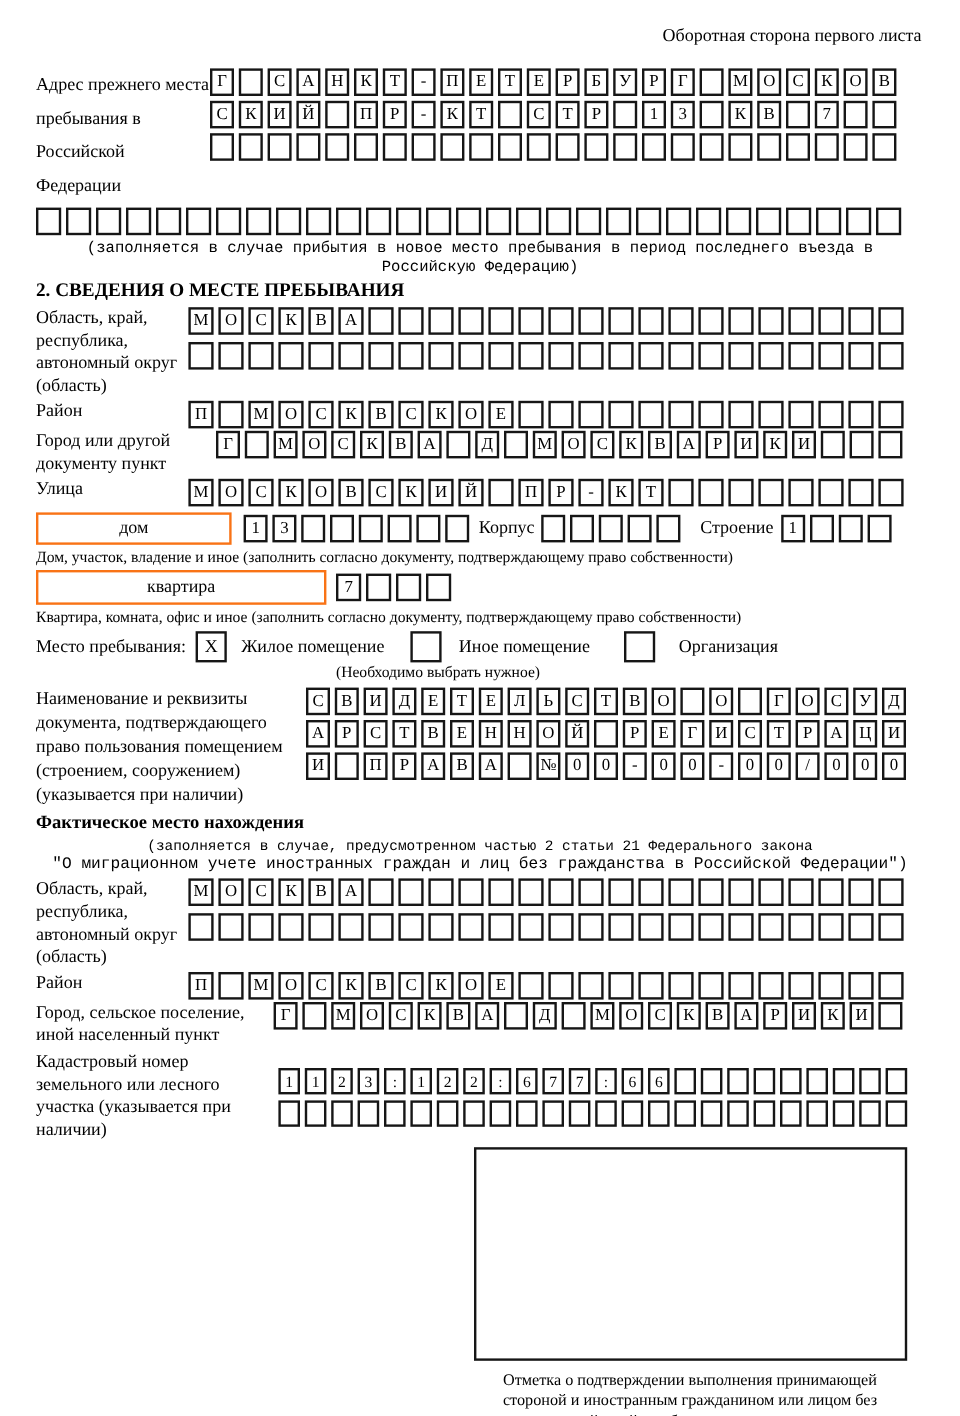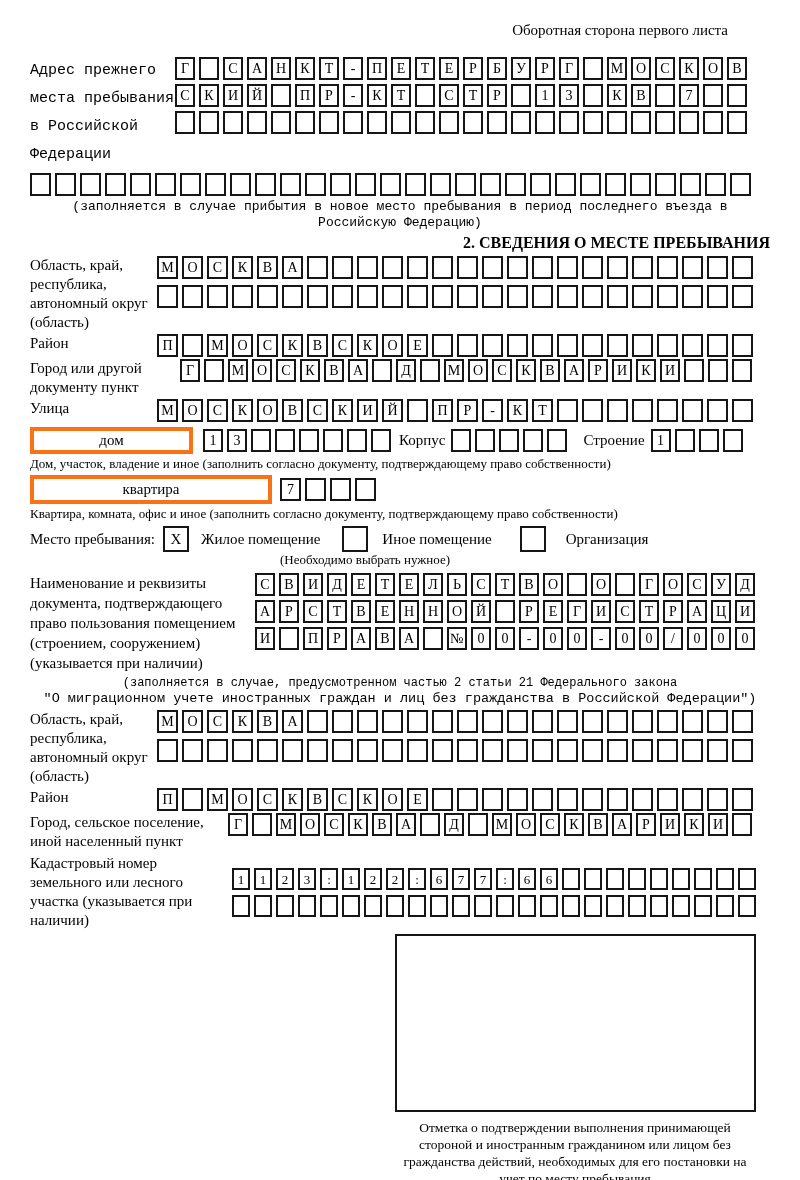--- a/index.html
+++ b/index.html
@@ -1,37 +1,37 @@
 <!DOCTYPE html>
 <html><head>
 <meta charset="utf-8">
 <style>
   html,body { margin:0; padding:0; background:#fff; }
   body { font-family:"Liberation Serif","DejaVu Serif",serif; color:#000; }
   .page { position:relative; width:800px; height:1180px; box-sizing:border-box;
           padding:22px 0 0 30px; background:#fff; overflow:hidden; }
 
-  .top-title { font-size:15px; text-align:right; padding-right:72px; }
+  .top-title { font-size:15px; text-align:right; padding-right:32px; }
 
   .frow { display:flex; align-items:flex-start; }
   .flabel { font-size:15px; line-height:19px; flex:none; }
-  .lh28 { line-height:28px;font-family:Liberation Mono, monospace; }
+  .lh28 { line-height:28px; }
   .grid { display:flex; flex-direction:column; row-gap:4px; }
   .boxrow { display:flex; column-gap:4px; }
   .cell { box-sizing:border-box; flex:none; width:21px; height:23px;
           border:2px solid #161616; display:flex; align-items:center;
           justify-content:center; font-size:14px; line-height:1; background:#fff; }
   .c20 .cell { width:20px; }
   .c18 .cell { width:18px; height:22px; font-size:13px; }
 
   .caption { font-size:13px; line-height:16px; }
   .center { text-align:center; margin-right:30px;font-family:Liberation Mono, monospace; }
-  .sec-header { font-size:16px; font-weight:bold; text-align:right; margin-right:30px; }
-
-  .fieldrect { box-sizing:border-box; border:4px solid #f97316; height:27px;
+  .sec-header { font-size:16px; font-weight:bold; text-align:left; margin-right:30px; }
+
+  .fieldrect { box-sizing:border-box; border:2px solid #f97316; height:27px;
                display:flex; align-items:center; justify-content:center;
                font-size:15px; flex:none; background:#fff; }
 
   .stayrow { display:flex; align-items:center; font-size:15px; }
   .checkcell { box-sizing:border-box; flex:none; width:26px; height:26px;
                border:2px solid #161616; display:flex; align-items:center;
                justify-content:center; font-size:15px; }
 
   .stamp-box { box-sizing:border-box; width:361px; height:178px;
                border:2px solid #161616; margin-left:365px; background:#fff; }
@@ -434,20 +434,21 @@
           <span class="cell">0</span>
           <span class="cell">0</span>
           <span class="cell">/</span>
           <span class="cell">0</span>
           <span class="cell">0</span>
           <span class="cell">0</span>
         </div>
     </div>
   </div>
 
+  <div class="sec-header mt4" style="font-size:15.5px">Фактическое место нахождения</div>
   <div class="caption center mt2" style="font-size:12px">(заполняется в случае, предусмотренном частью 2 статьи 21 Федерального закона</div>
   <div class="caption center" style="font-size:13.5px">"О миграционном учете иностранных граждан и лиц без гражданства в Российской Федерации")</div>
 
   <div class="frow mt3">
     <div class="flabel" style="width:127px">Область, край, республика, автономный округ (область)</div>
     <div class="grid" style="row-gap:6px">
       <div class="boxrow">
           <span class="cell">М</span>
           <span class="cell">О</span>
           <span class="cell">С</span>

